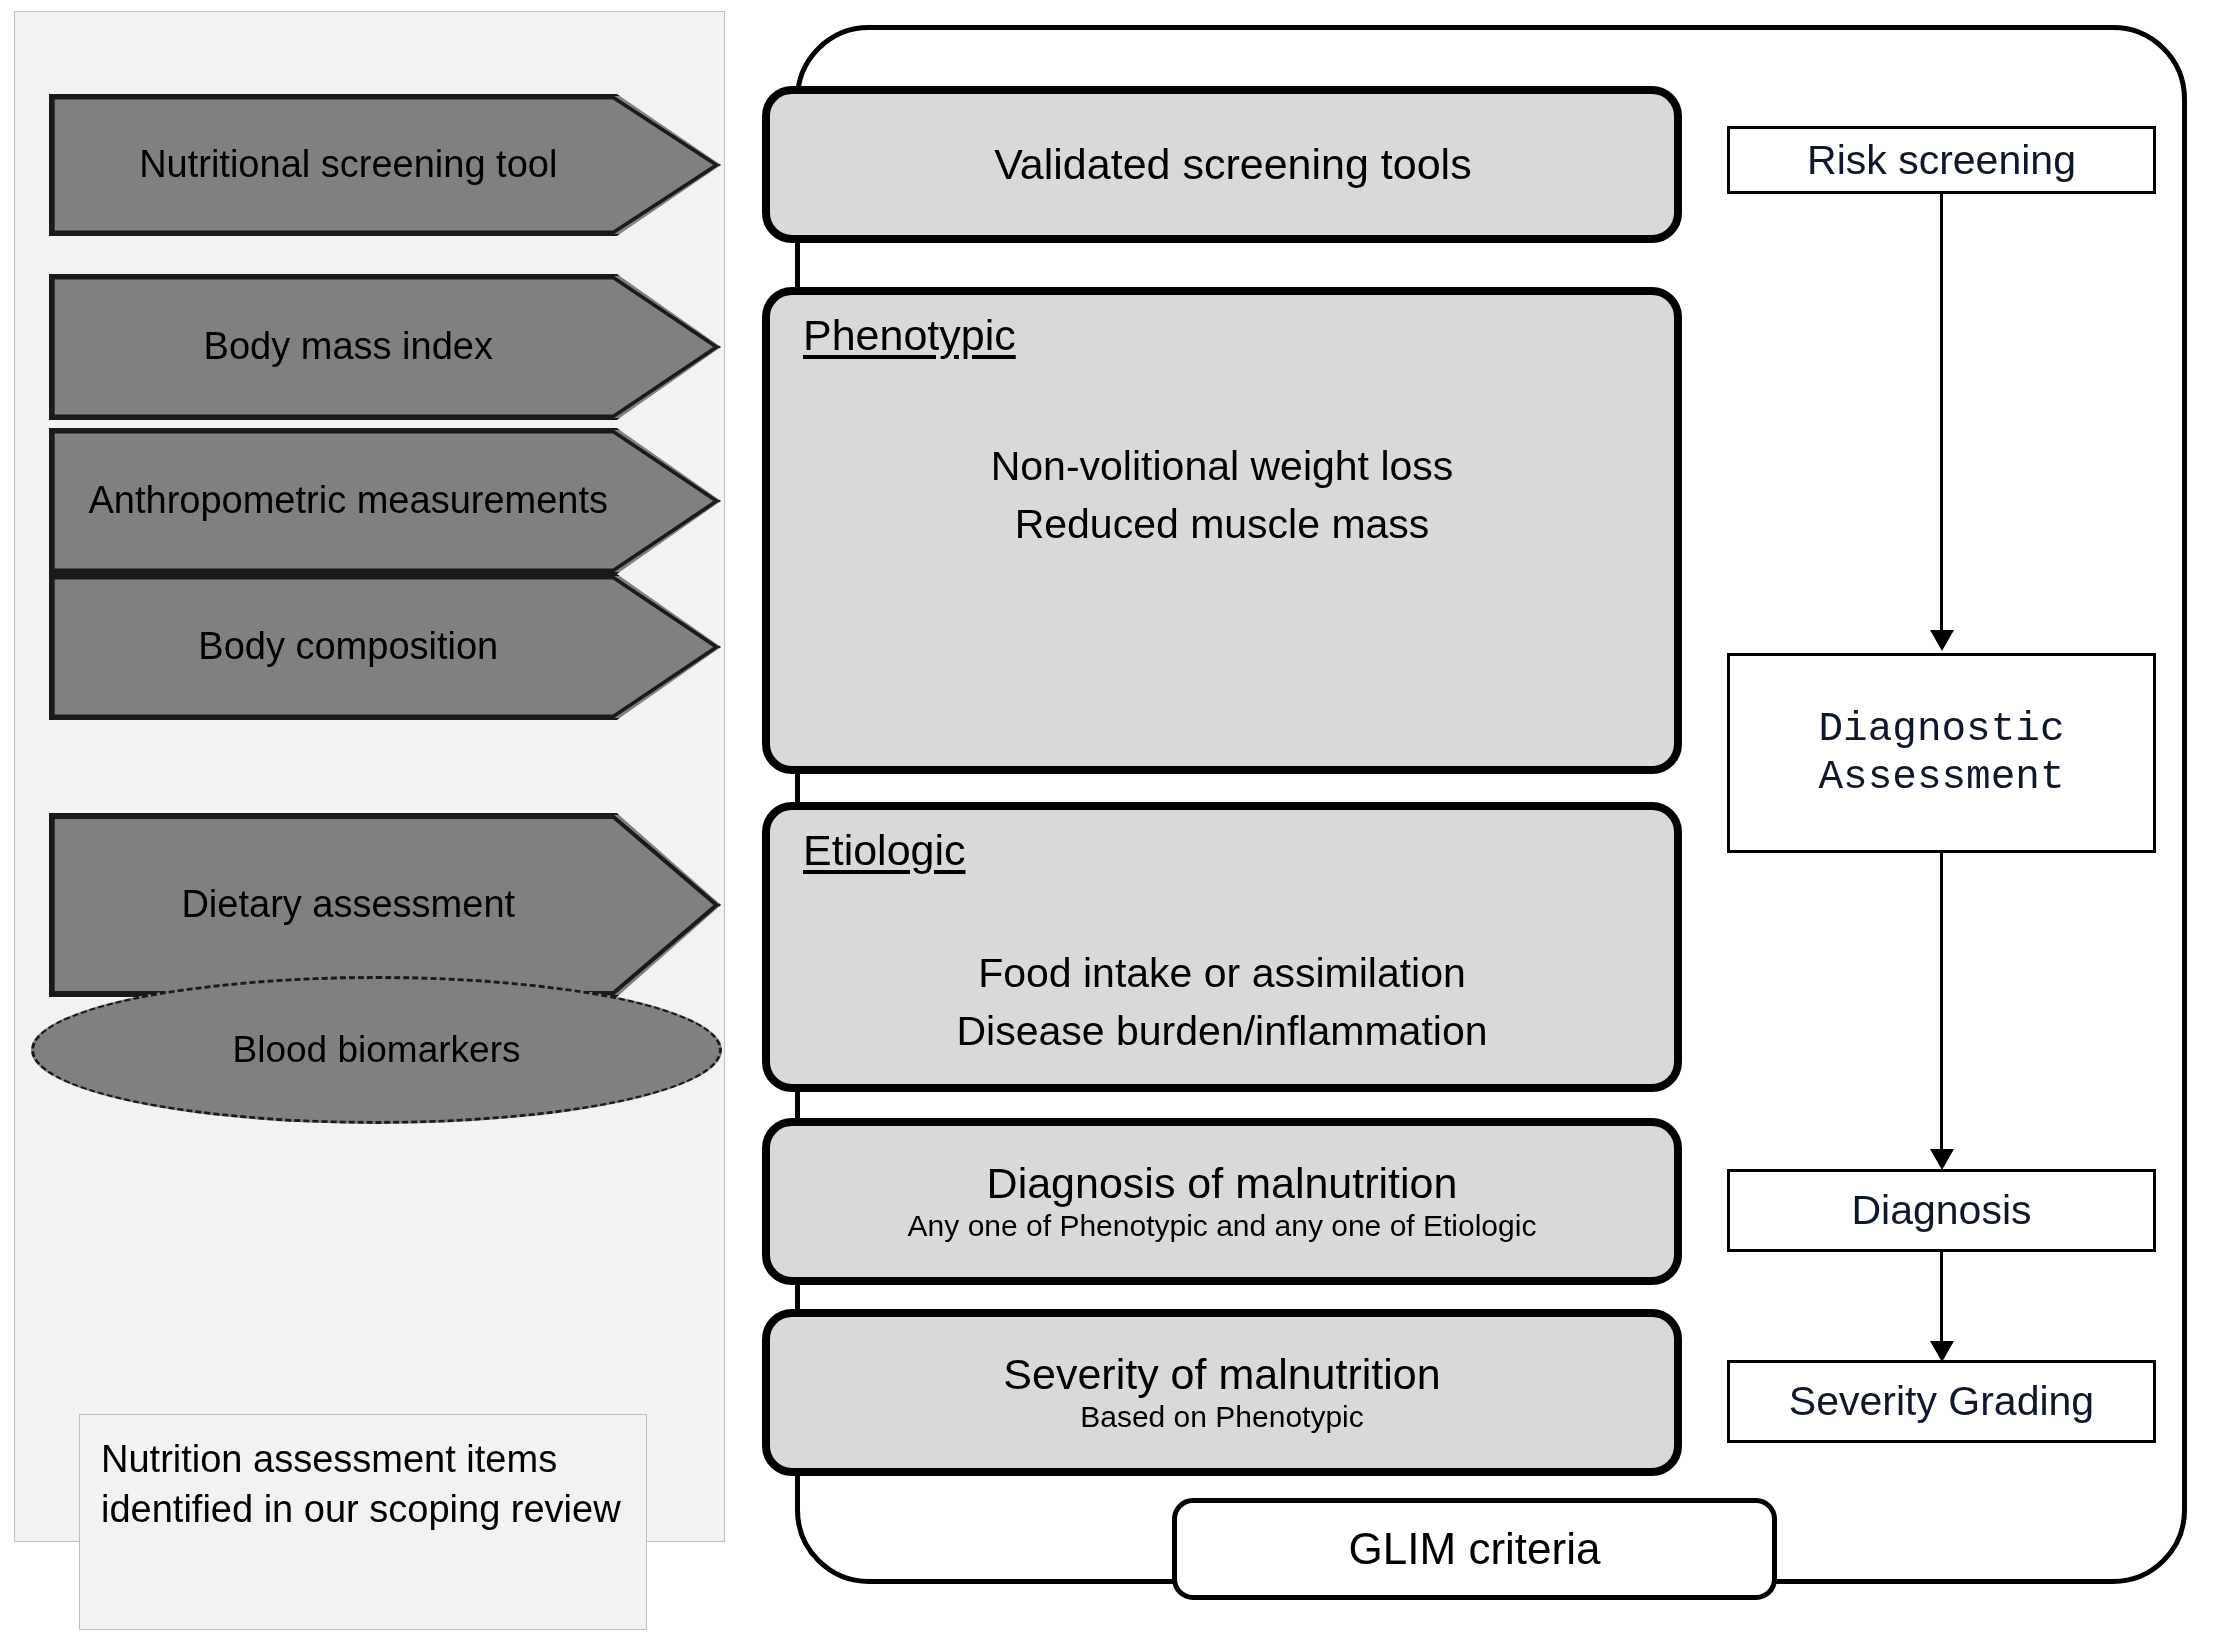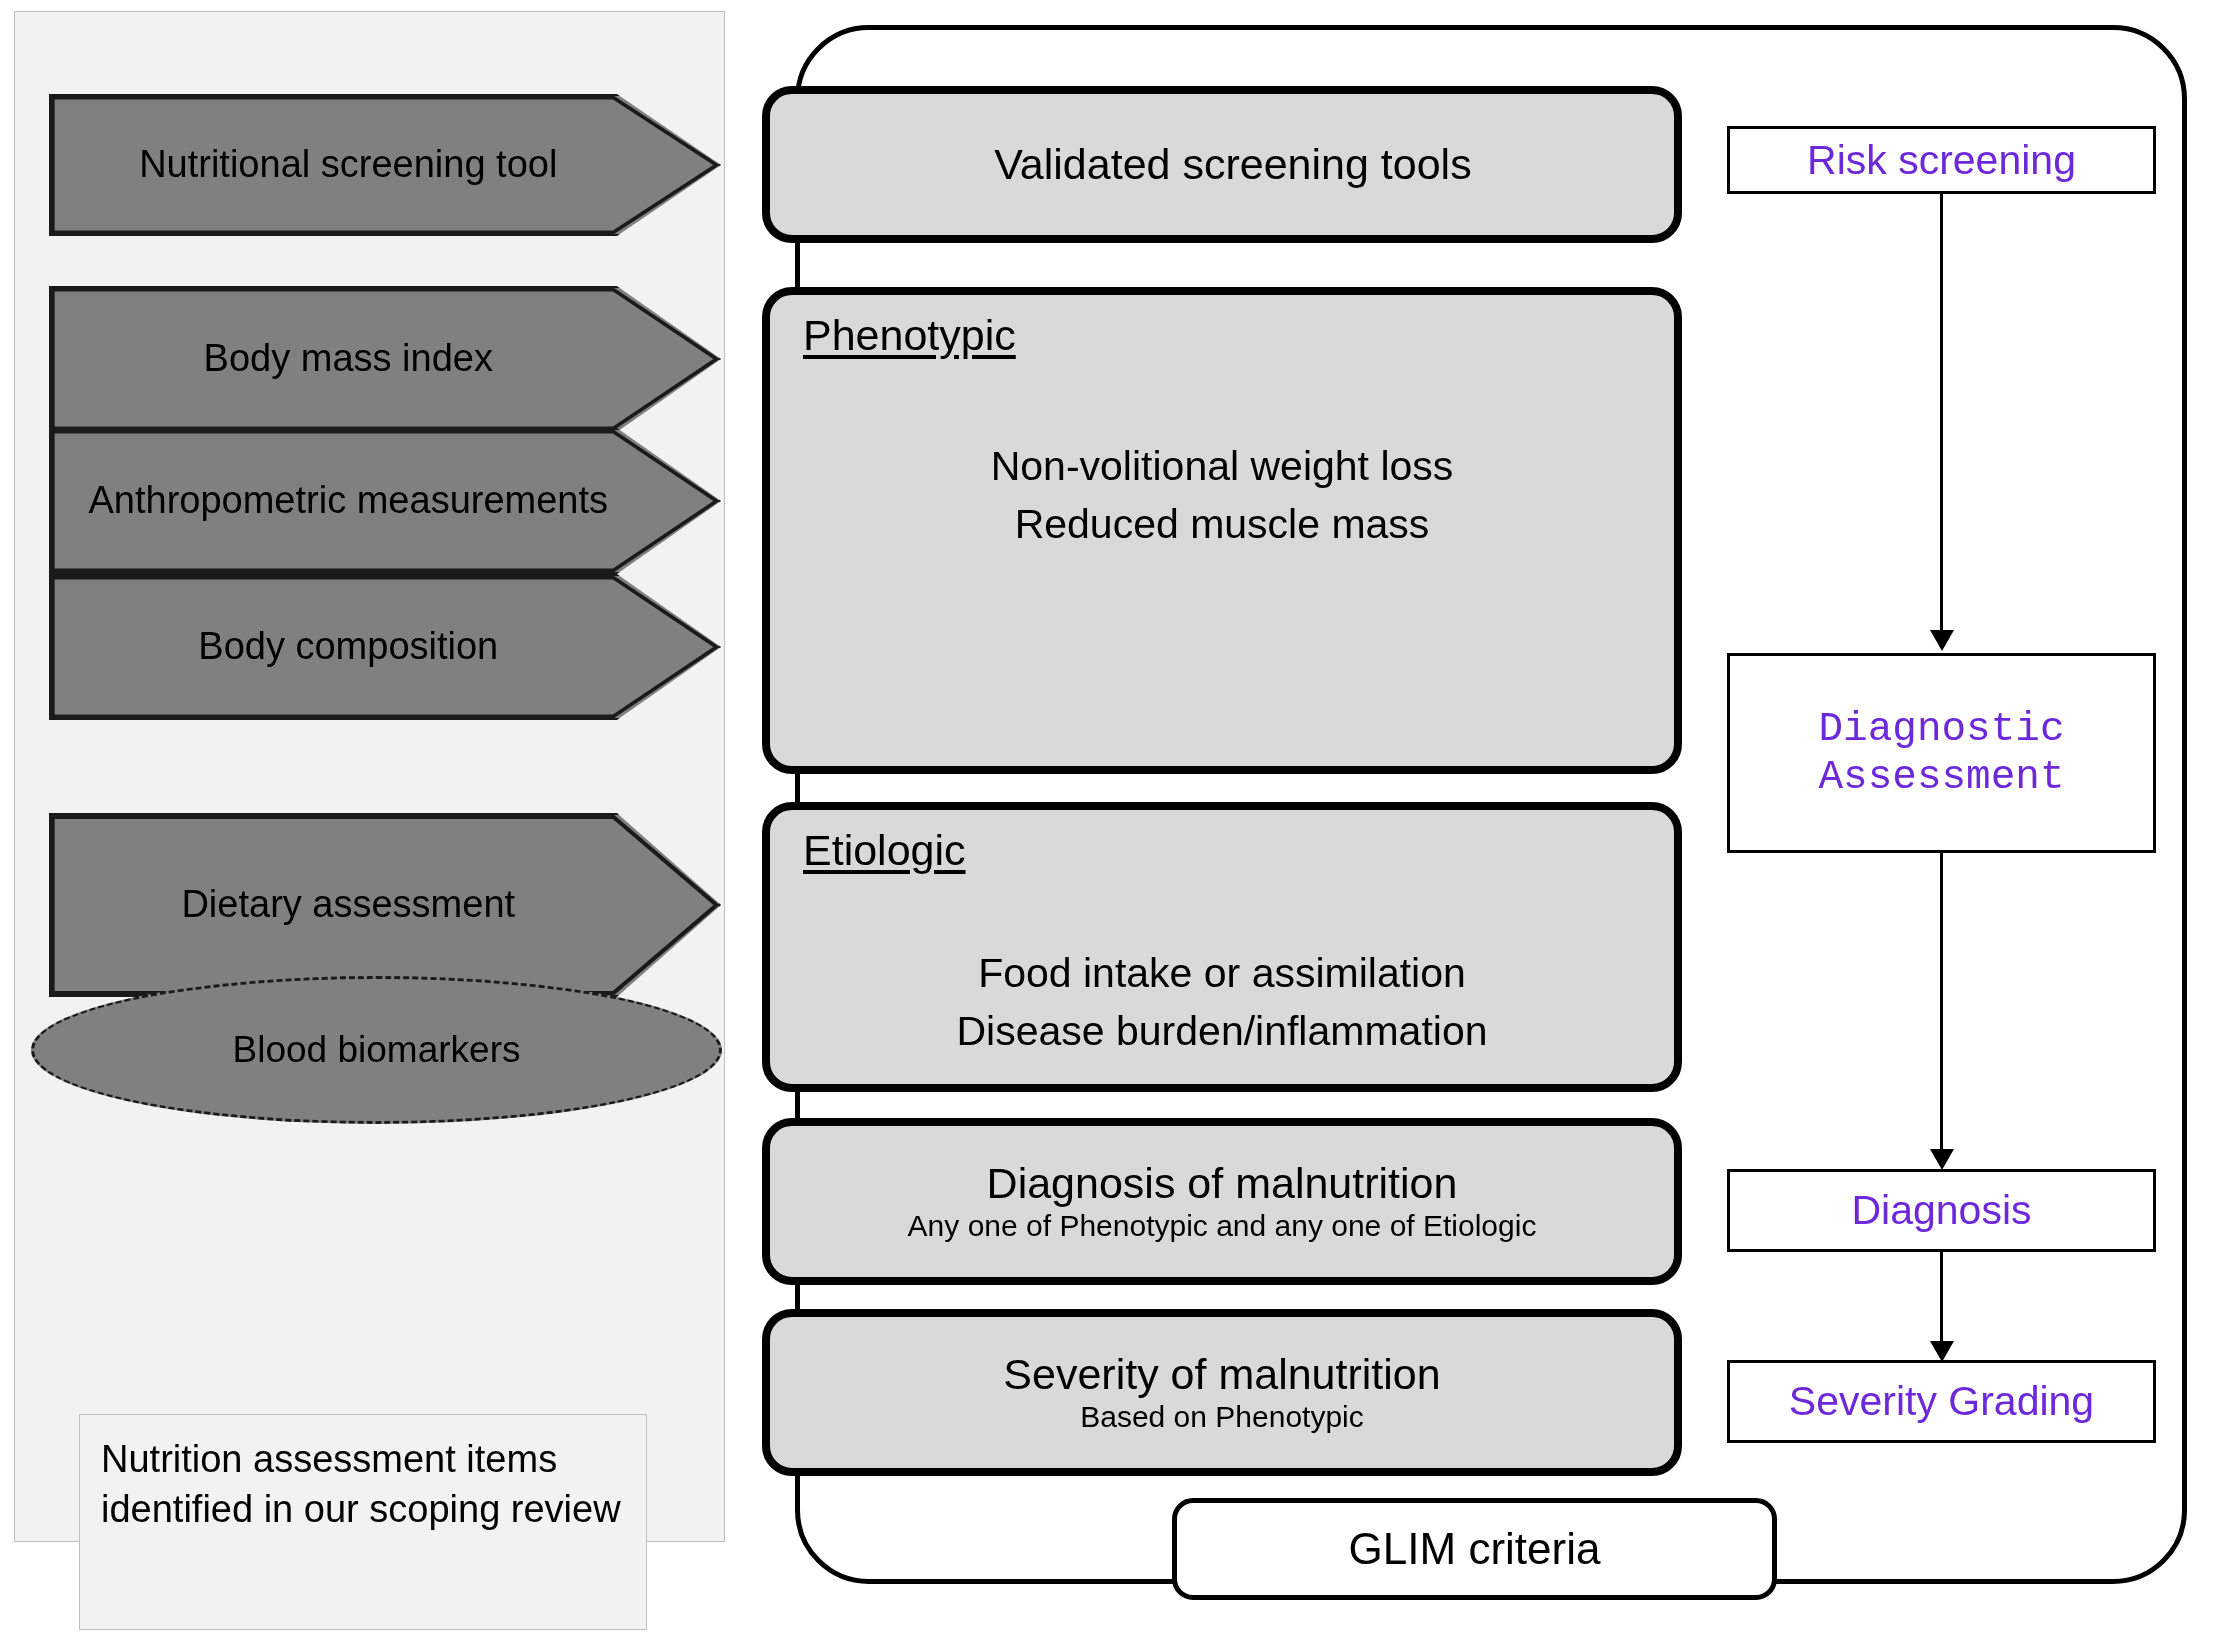--- a/index.html
+++ b/index.html
@@ -116,21 +116,21 @@
   
   .rbox{
     position:absolute;
     background:#ffffff;
     border:3.1px solid #000000;
     box-sizing:border-box;
     display:flex;align-items:center;justify-content:center;
     text-align:center;
     font-size:41px;
     line-height:1.18;
-    color:#6d28d9;
+    color:#0f172a;
   }
 
   .vline{
     position:absolute;
     width:3.1px;
     background:#000000;
   }
   .arrowhead{
     position:absolute;
     width:0;height:0;
@@ -161,21 +161,21 @@
 
   <div id="left-panel"></div>
 
   <div class="chev" style="left:49px; top:94px; width:672px; height:142px;">
     <svg class="outline" viewBox="0 0 1090 230" preserveAspectRatio="none">
       <polygon points="3,3 918,3 1086,115 918,227 3,227" fill="none" stroke="#1A1A1A" stroke-width="6"></polygon>
     </svg>
     <span class="lbl">Nutritional screening tool</span>
   </div>
 
-  <div class="chev" style="left:49px; top:286px; width:672px; height:146px;align-items:center;">
+  <div class="chev" style="left:49px; top:274px; width:672px; height:146px;align-items:center;">
     <svg class="outline" viewBox="0 0 1090 236" preserveAspectRatio="none">
       <polygon points="3,3 918,3 1086,118 918,233 3,233" fill="none" stroke="#1A1A1A" stroke-width="6"></polygon>
     </svg>
     <span class="lbl">Body mass index</span>
   </div>
 
   <div class="chev" style="left:49px; top:428px; width:672px; height:146px;">
     <svg class="outline" viewBox="0 0 1090 236" preserveAspectRatio="none">
       <polygon points="3,3 918,3 1086,118 918,233 3,233" fill="none" stroke="#1A1A1A" stroke-width="6"></polygon>
     </svg>

